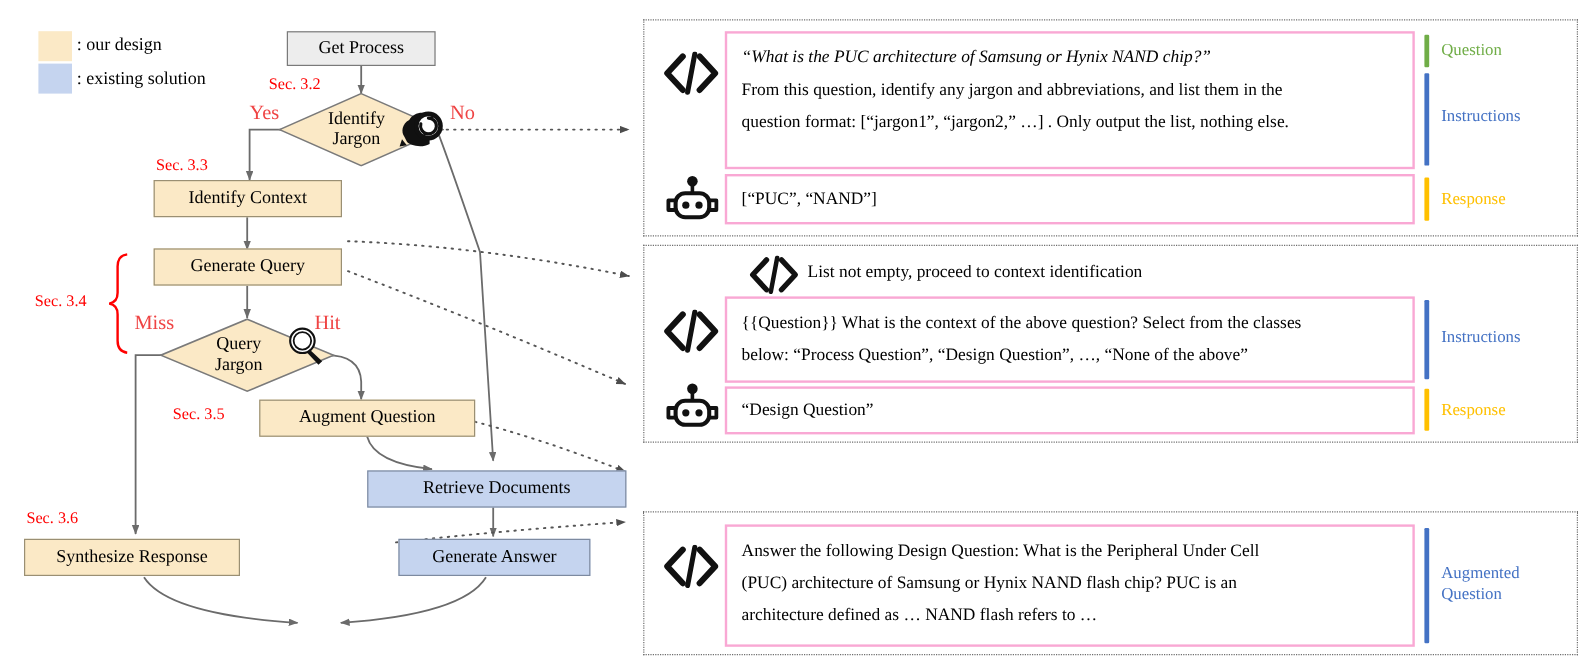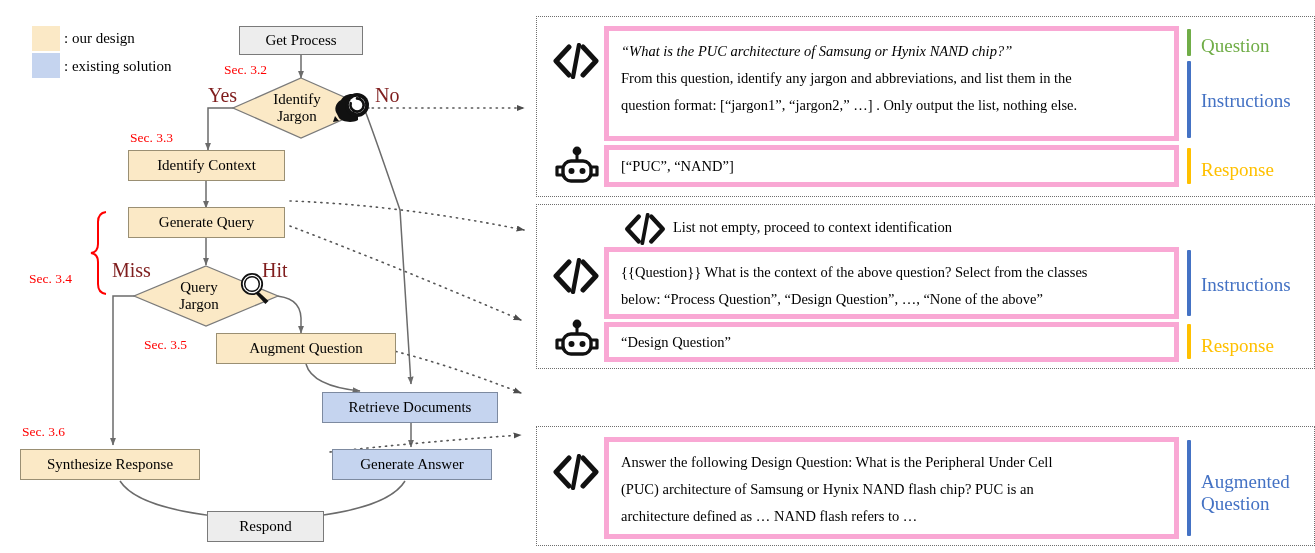--- a/index.html
+++ b/index.html
@@ -15,45 +15,45 @@
         border:1px solid #808080;}
   .n-grey{background:#ededed;border-color:#7a7a7a;}
   .n-cream{background:#fbe9c6;border-color:#9a8f73;}
   .n-blue{background:#c5d4ef;border-color:#7d8aa0;}
 
   .diamond{position:absolute;display:flex;align-items:center;justify-content:center;
            text-align:center;font-size:15px;line-height:1.12;}
   .diamond .dtxt{position:relative;z-index:2;}
 
   .seclab{position:absolute;color:#ff0000;font-size:13.5px;white-space:nowrap;}
-  .edgelab{position:absolute;font-size:20px;white-space:nowrap;color:#7f1d1d;}
+  .edgelab{position:absolute;font-size:17px;white-space:nowrap;color:#ef4444;}
 
   .legend{position:absolute;font-size:15px;white-space:nowrap;}
   .sw{position:absolute;width:28px;height:25px;}
   .sw-cream{background:#fbe9c6;}
   .sw-blue{background:#c5d4ef;}
 
   .flowicon{position:absolute;}
 
   
   #right{position:absolute;left:536px;top:0;width:779px;height:553px;}
   .sect{position:absolute;left:0;box-sizing:border-box;
         border:1.5px dotted #6e6e6e;background:#fff;}
 
   .codeicon{position:absolute;font-weight:bold;}
   .boticon{position:absolute;}
 
-  .tbox{position:absolute;box-sizing:border-box;border:5px solid #f9a8d4;
+  .tbox{position:absolute;box-sizing:border-box;border:2px solid #f9a8d4;
         background:#fff;padding:7px 10px 7px 12px;font-size:14.5px;
         line-height:1.85;}
   .tbox p{margin:0;}
   .ital{font-style:italic;}
 
   .cbar{position:absolute;width:4px;border-radius:1px;}
-  .clab{position:absolute;font-size:19px;white-space:nowrap;line-height:1.18;}
+  .clab{position:absolute;font-size:14px;white-space:nowrap;line-height:1.18;}
 
   .inline-line{position:absolute;font-size:14.5px;white-space:nowrap;}
 </style>
 </head>
 <body>
 
 <div id="flow">
 
   <svg id="flowsvg" width="530" height="553">
     <defs>
@@ -152,44 +152,41 @@
   <svg class="flowicon" style="left:236px;top:270px;" width="40" height="40" viewBox="0 0 40 40">
     <circle cx="16" cy="14" r="10.2" fill="#fff" stroke="#111" stroke-width="1.8"></circle>
     <circle cx="16" cy="14" r="7.3" fill="#fff" stroke="#111" stroke-width="1.5"></circle>
     <path d="M22.0,21.2 L32.5,31.0 L29.4,34.0 L19.6,23.5 Z" fill="#111"></path>
   </svg>
 
   <div class="node n-cream" style="left:216px;top:333px;width:180px;height:31px;">
     <span>Augment Question</span>
   </div>
 
-  <div class="node n-blue" style="left:322px;top:392px;width:176px;height:31px;">
+  <div class="node n-blue" style="left:306px;top:392px;width:216px;height:31px;">
     <span>Retrieve Documents</span>
   </div>
 
   <div class="node n-cream" style="left:20px;top:449px;width:180px;height:31px;">
     <span>Synthesize Response</span>
   </div>
 
   <div class="node n-blue" style="left:332px;top:449px;width:160px;height:31px;">
     <span>Generate Answer</span>
   </div>
 
-  <div class="node n-grey" style="left:207px;top:511px;width:117px;height:31px;">
-    <span>Respond</span>
-  </div>
 
   <div class="edgelab" style="left:208px;top:84px;">Yes</div>
   <div class="edgelab" style="left:375px;top:84px;">No</div>
   <div class="edgelab" style="left:112px;top:259px;">Miss</div>
   <div class="edgelab" style="left:262px;top:259px;">Hit</div>
 
   <div class="seclab" style="left:224px;top:62px;">Sec. 3.2</div>
   <div class="seclab" style="left:130px;top:130px;">Sec. 3.3</div>
-  <div class="seclab" style="left:29px;top:243px;margin-top:28px;">Sec. 3.4</div>
+  <div class="seclab" style="left:29px;top:243px;">Sec. 3.4</div>
   <div class="seclab" style="left:144px;top:337px;">Sec. 3.5</div>
   <div class="seclab" style="left:22px;top:424px;">Sec. 3.6</div>
 </div>
 
 <div id="right">
 
   <div class="sect" style="top:16px;height:181px;width:779px;">
 
     <svg class="codeicon" style="left:16px;top:26px;" width="46" height="36" viewBox="0 0 46 36">
       <path d="M16,4 L3,18 L16,32" fill="none" stroke="#111" stroke-width="5" stroke-linecap="round" stroke-linejoin="round"></path>

